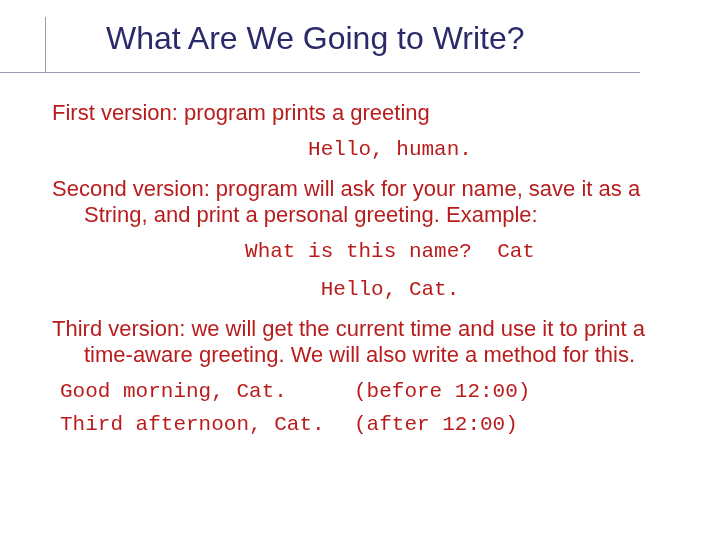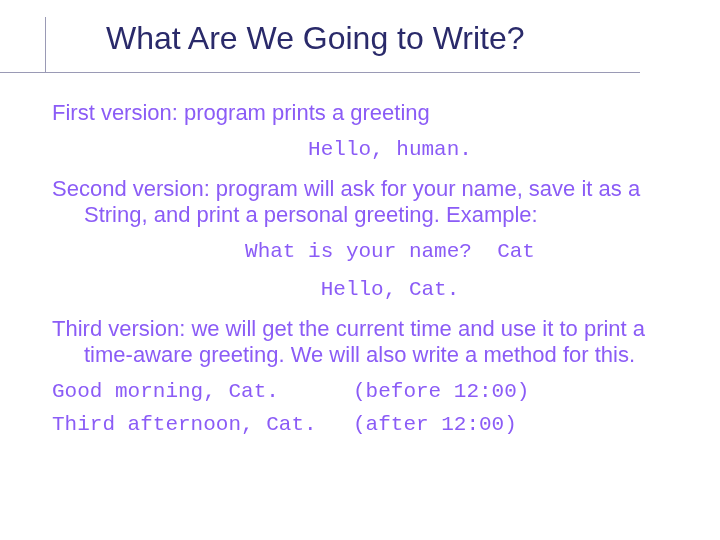--- a/index.html
+++ b/index.html
@@ -39,43 +39,43 @@
     top: 17px;
     width: 1px;
     height: 55px;
     background: #9a9ab5;
   }
   .body {
     position: absolute;
     left: 52px;
     top: 100px;
     right: 24px;
-    color: #8b5cf6;
+    color: #b91c1c;
   }
   .para {
     font-size: 22px;
     line-height: 1.18;
     margin-bottom: 12px;
     padding-left: 32px;
     text-indent: -32px;
   }
   .mono {
     font-family: "Courier New", Courier, monospace;
     font-size: 21px;
     line-height: 1.15;
     margin-left: 32px;
     margin-bottom: 14px;
     text-align: center;
   }
   .italic {
   }
   .row {
     display: flex;
-    gap: 31px;
-    margin-left: 0;
+    gap: 24px;
+    margin-left: 8px;
     margin-bottom: 10px;
   }
   .row .cell {
     font-family: "Courier New", Courier, monospace;
     font-size: 21px;
   }
   .sp-top { }
 </style>
 </head>
 <body>
@@ -85,21 +85,21 @@
   <div class="title">What Are We Going to Write?</div>
   <div class="hline"></div>
 
   <div class="body">
 
     <div class="para">First version:  program prints a greeting</div>
     <div class="mono">Hello, human.</div>
 
     <div class="para sp-top">Second version:  program will ask for your name, save it as a String, and print a personal greeting. Example:</div>
     <div class="mono">
-      <span>What is your name?</span>&nbsp;&nbsp;<span class="italic">Cat</span>
+      <span>What is this name?</span>&nbsp;&nbsp;<span class="italic">Cat</span>
     </div>
     <div class="mono">Hello, Cat.</div>
 
     <div class="para sp-top">Third version: we will get the current time and use it to print a time-aware greeting.  We will also write a method for this.</div>
 
     <div class="row">
       <div class="cell" style="width:270px">Good morning, Cat.</div>
       <div class="cell">(before 12:00)</div>
     </div>
     <div class="row">

